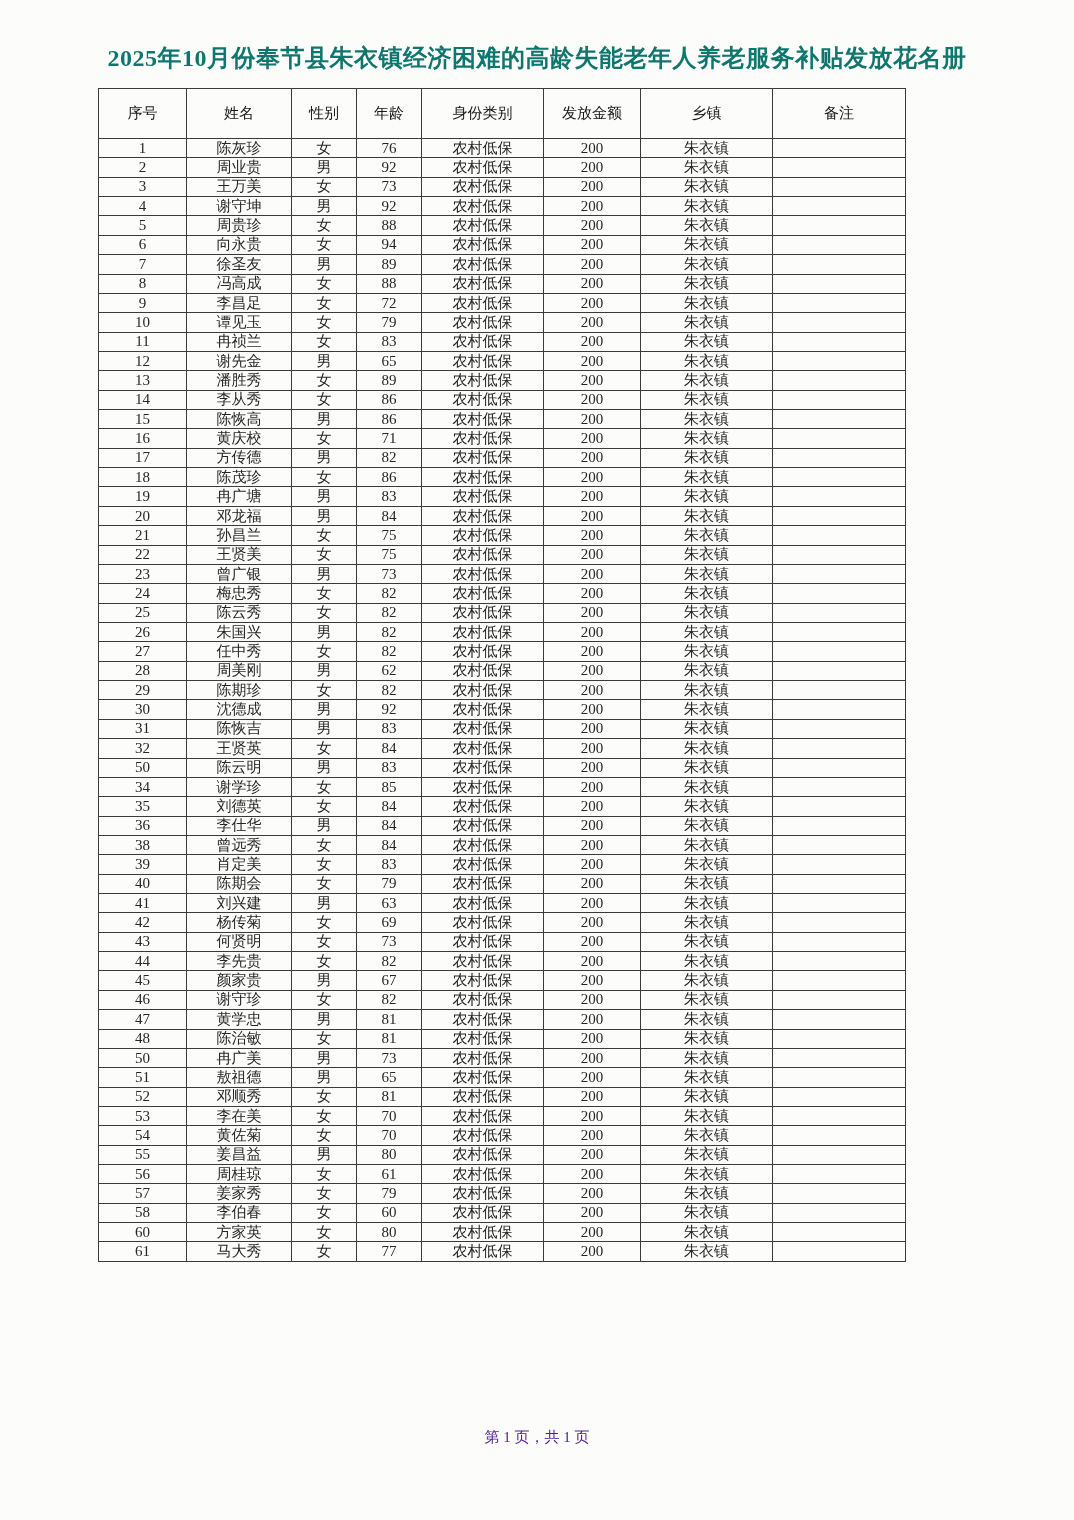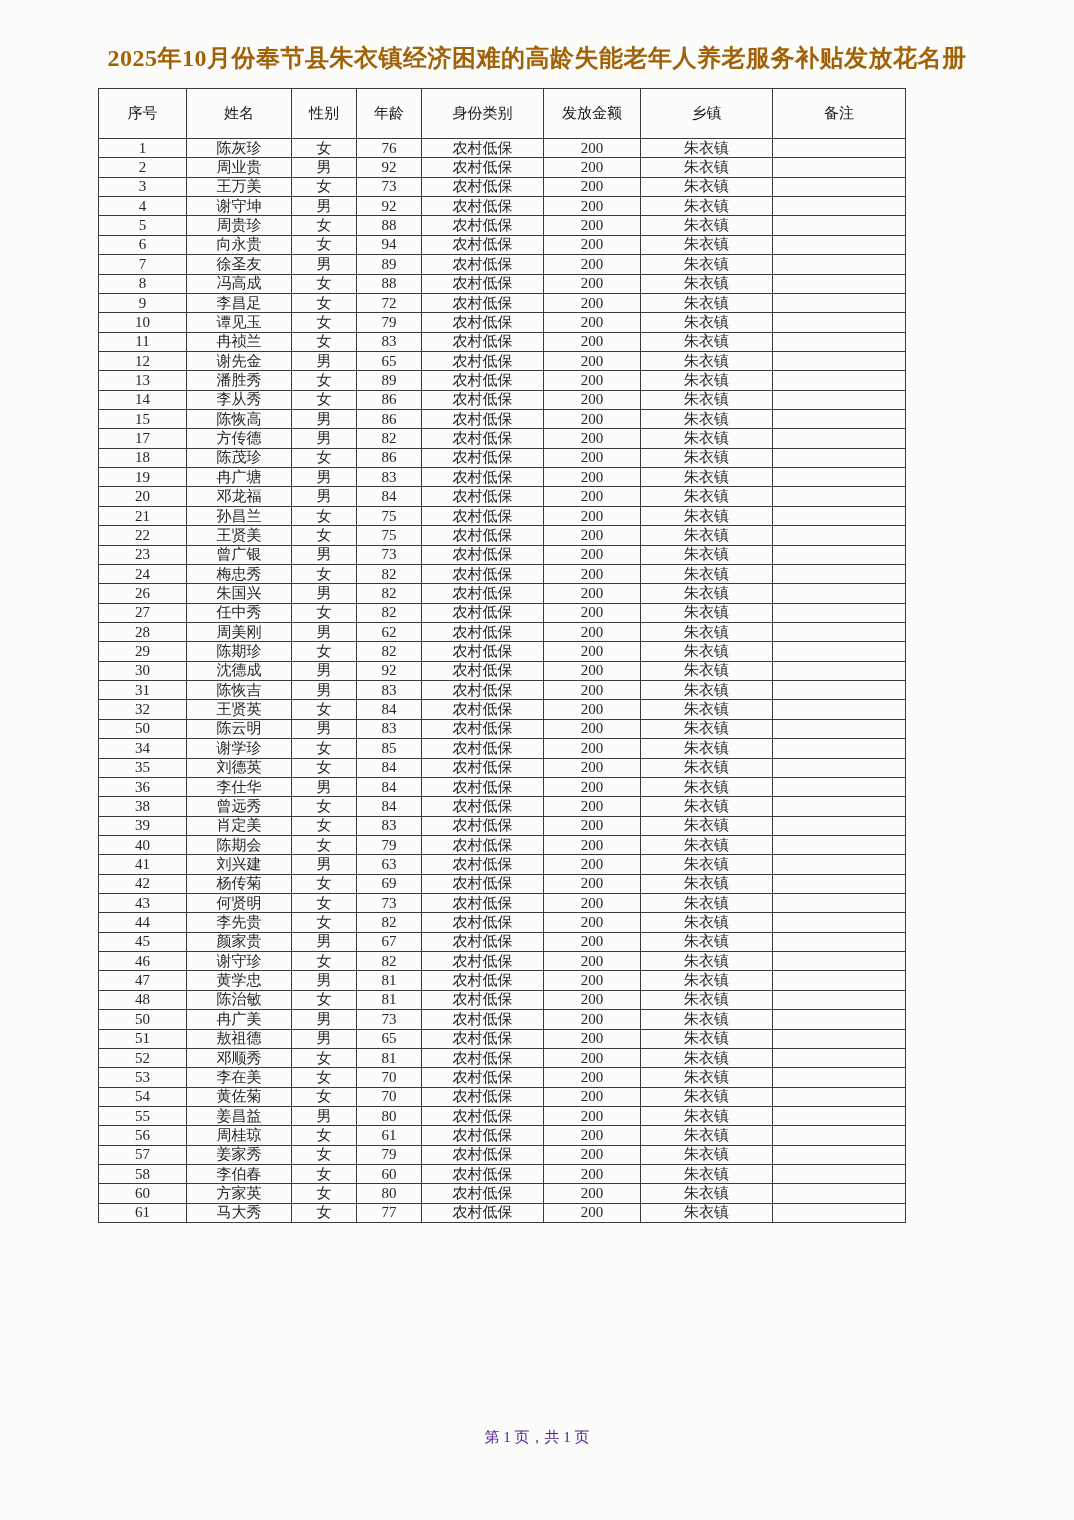--- a/index.html
+++ b/index.html
@@ -12,21 +12,21 @@
   }
   .doc-page { position: absolute; inset: 0; }
   .doc-title {
     position: absolute;
     top: 42px; left: 0;
     width: 100%;
     text-align: center;
     font-size: 24px;
     font-weight: bold;
     letter-spacing: 0.5px;
-    color: #a16207;
+    color: #0f766e;
   }
   table.roster {
     position: absolute;
     left: 98px; top: 88px;
     width: 807px;
     border-collapse: collapse;
     table-layout: fixed;
   }
   table.roster th, table.roster td {
     border: 1px solid #3a3a3a;
@@ -230,20 +230,30 @@
           <td>15</td>
           <td>陈恢高</td>
           <td>男</td>
           <td>86</td>
           <td>农村低保</td>
           <td>200</td>
           <td>朱衣镇</td>
           <td></td>
         </tr>
         <tr>
+          <td>16</td>
+          <td>黄庆校</td>
+          <td>女</td>
+          <td>71</td>
+          <td>农村低保</td>
+          <td>200</td>
+          <td>朱衣镇</td>
+          <td></td>
+        </tr>
+        <tr>
           <td>17</td>
           <td>方传德</td>
           <td>男</td>
           <td>82</td>
           <td>农村低保</td>
           <td>200</td>
           <td>朱衣镇</td>
           <td></td>
         </tr>
         <tr>
@@ -302,20 +312,30 @@
           <td>男</td>
           <td>73</td>
           <td>农村低保</td>
           <td>200</td>
           <td>朱衣镇</td>
           <td></td>
         </tr>
         <tr>
           <td>24</td>
           <td>梅忠秀</td>
+          <td>女</td>
+          <td>82</td>
+          <td>农村低保</td>
+          <td>200</td>
+          <td>朱衣镇</td>
+          <td></td>
+        </tr>
+        <tr>
+          <td>25</td>
+          <td>陈云秀</td>
           <td>女</td>
           <td>82</td>
           <td>农村低保</td>
           <td>200</td>
           <td>朱衣镇</td>
           <td></td>
         </tr>
         <tr>
           <td>26</td>
           <td>朱国兴</td>

